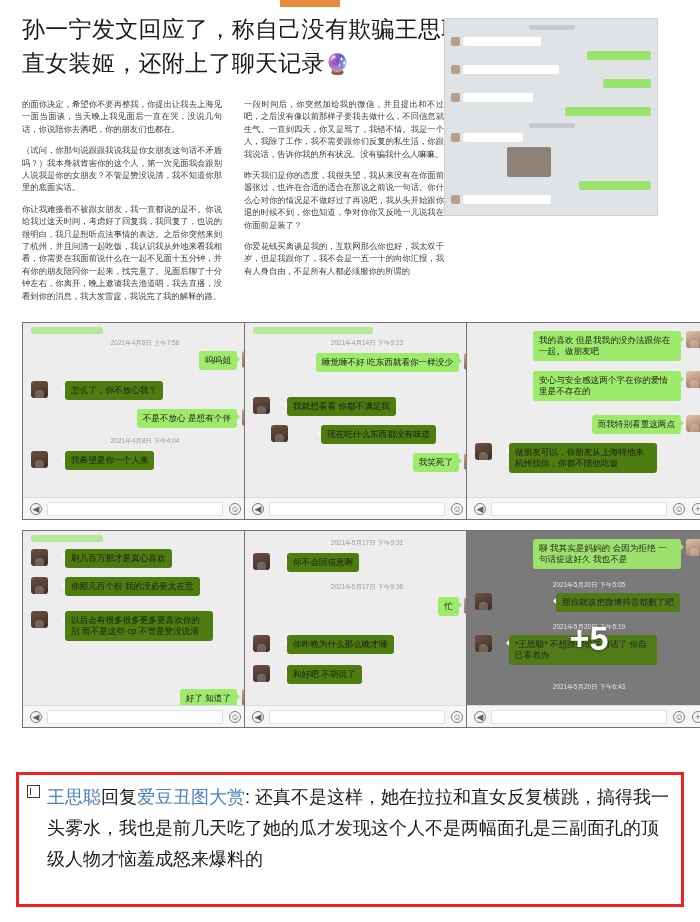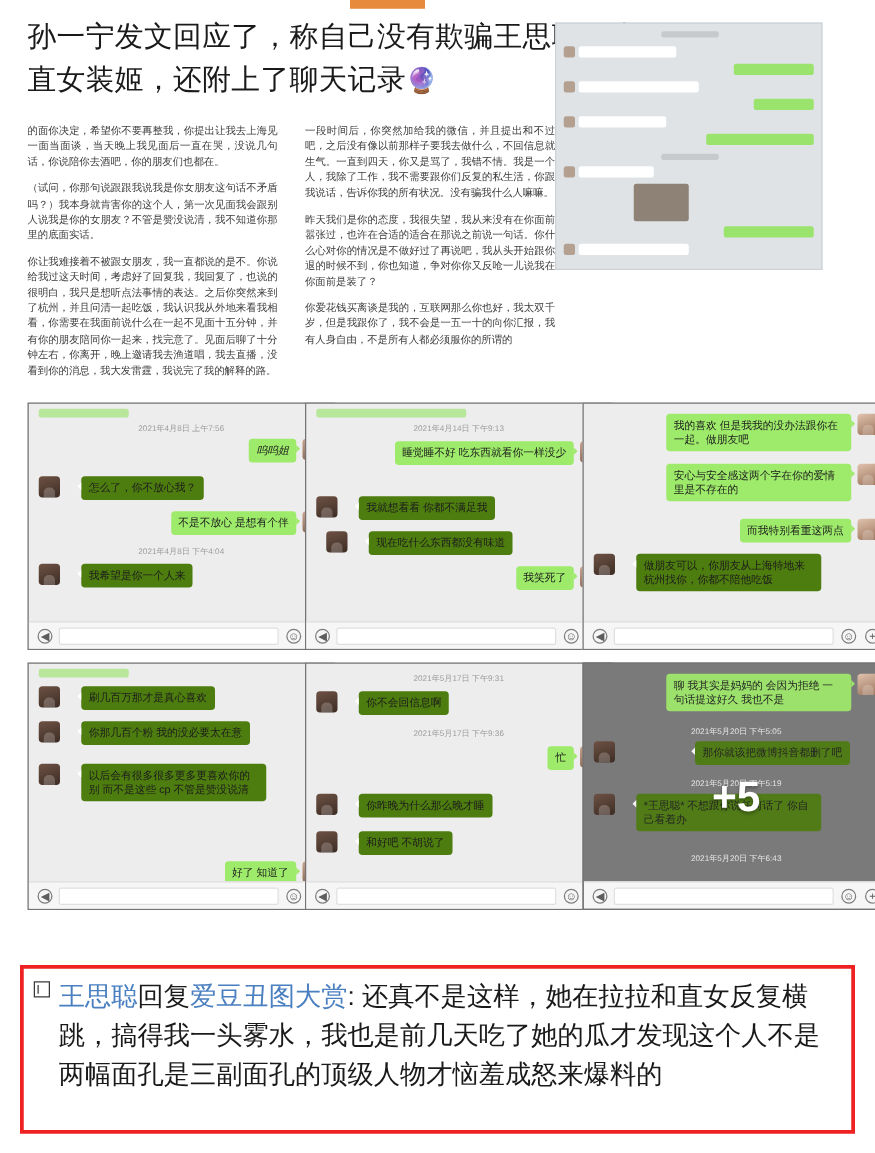--- a/index.html
+++ b/index.html
@@ -165,21 +165,21 @@
   .dark .bubble { opacity: 0.92; }
 
   
   .comment {
     position: absolute; left: 16px; top: 772px; width: 668px; height: 135px;
     border: 3px solid #ee2222;
     background: #fff;
     padding: 7px 10px 0 10px;
   }
   .comment .line {
-    font-size: 21px; line-height: 31px; color: #1a1a1a;
+    font-size: 18px; line-height: 31px; color: #1a1a1a;
   }
   .comment .user { color: #4a7fc0; }
   .comment .tagged { color: #4a7fc0; }
   .comment .boxicon {
     position: absolute; left: 8px; top: 10px; width: 13px; height: 13px;
     border: 1.6px solid #3a3a3a;
   }
   .comment .boxicon::after {
     content: ""; position: absolute; left: 2px; top: 2px; right: 2px; bottom: 2px;
     border-left: 1.6px solid #3a3a3a;
@@ -235,21 +235,21 @@
     <div class="tiny-bubble g" style="right:6px; top:162px; width:72px;"></div>
     <div class="tiny-av" style="left:6px; top:176px;"></div>
     <div class="tiny-bubble" style="left:18px; top:176px; width:88px;"></div>
   </div>
 
   <div class="grid">
 
     <div class="cell r0 k0">
       <div class="topline"></div>
       <div class="datestamp" style="top:16px;">2021年4月8日 上午7:56</div>
-      <div class="msg right" style="top:28px; right:8px;font-style:italic;">
+      <div class="msg right" style="top:28px; right:8px;">
         <div class="avatar f2"></div>
         <div class="bubble">呜呜姐</div>
       </div>
       <div class="msg" style="top:58px; left:8px;">
         <div class="avatar"></div>
         <div class="bubble">怎么了，你不放心我？</div>
       </div>
       <div class="msg right" style="top:86px; right:8px;">
         <div class="avatar f2"></div>
         <div class="bubble">不是不放心 是想有个伴</div>
@@ -271,21 +271,21 @@
       <div class="topline2"></div>
       <div class="datestamp" style="top:16px;">2021年4月14日 下午9:13</div>
       <div class="msg right" style="top:30px; right:8px;">
         <div class="avatar f2"></div>
         <div class="bubble">睡觉睡不好 吃东西就看你一样没少</div>
       </div>
       <div class="msg" style="top:74px; left:8px;">
         <div class="avatar"></div>
         <div class="bubble">我就想看看 你都不满足我</div>
       </div>
-      <div class="msg" style="top:102px; left:16px;">
+      <div class="msg" style="top:102px; left:26px;gap:16px;">
         <div class="avatar"></div>
         <div class="bubble">现在吃什么东西都没有味道</div>
       </div>
       <div class="msg right" style="top:130px; right:8px;">
         <div class="avatar f2"></div>
         <div class="bubble">我笑死了</div>
       </div>
       <div class="inputbar">
         <div class="ic mic">◀</div>
         <div class="field"></div>

